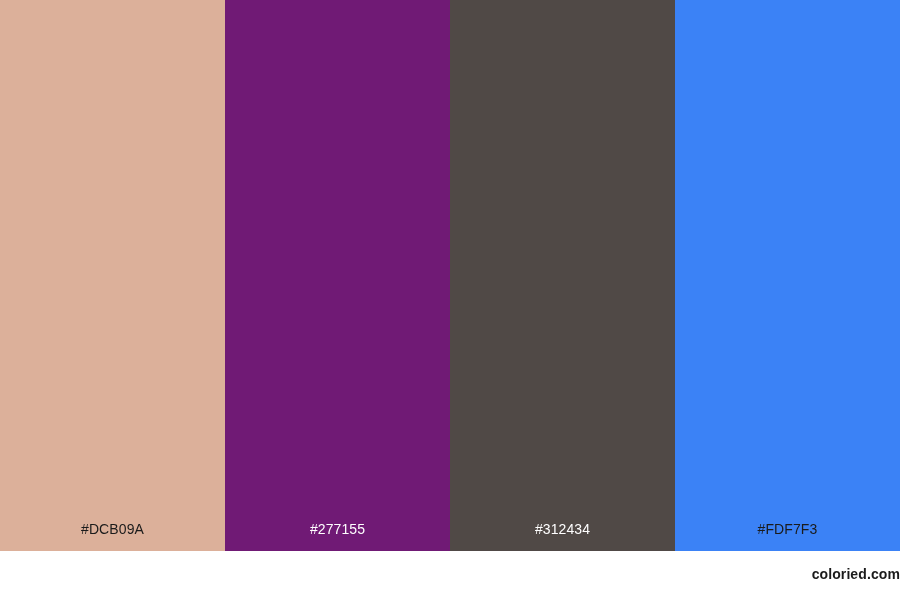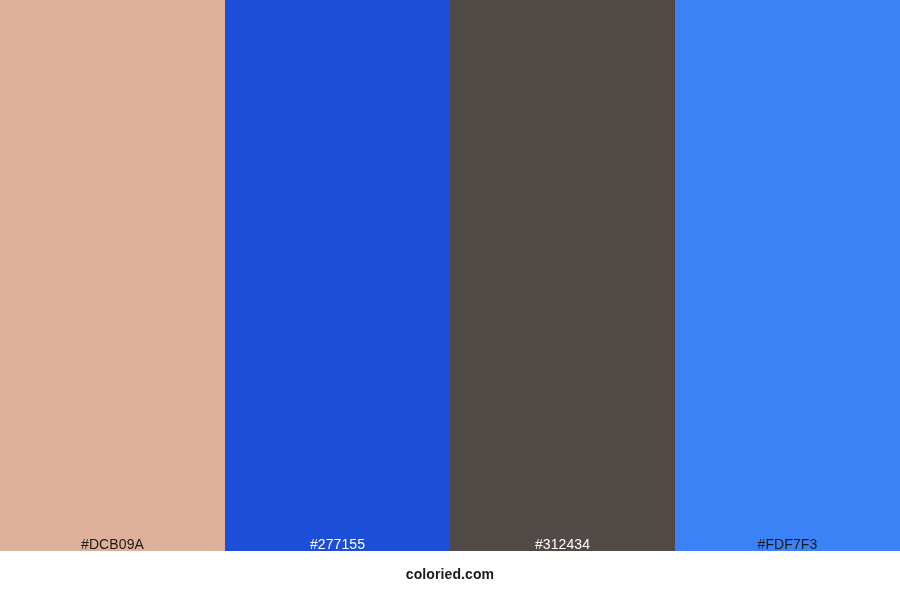--- a/index.html
+++ b/index.html
@@ -44,37 +44,38 @@
 
   .swatch-label {
     display: block;
     width: 100%;
     text-align: center;
     font-family: "Liberation Sans", sans-serif;
     font-size: 14px;
     font-weight: 400;
     letter-spacing: 0.1px;
     line-height: 1;
+    padding-bottom: 15px;
     -webkit-font-smoothing: antialiased;
   }
 
   .label-dark  { color: #1b1b1b; }
   .label-light { color: #ffffff; }
 
   
   #footer {
     position: absolute;
     left: 0;
     top: 551px;
     width: 900px;
     height: 46px;
     background: #ffffff;
     display: flex;
     align-items: center;
-    justify-content: center;
+    justify-content: flex-end;
   }
 
   #site-credit {
     font-family: "Liberation Sans", sans-serif;
     font-size: 14px;
     font-weight: bold;
     color: #1b1b1b;
     letter-spacing: 0.1px;
     line-height: 1;
   }
@@ -84,21 +85,21 @@
 
 <div id="palette-page">
 
   <div id="swatch-strip">
 
     <div class="swatch" style="background-color: rgb(220, 176, 154);">
       <span class="swatch-label label-dark" style="color: rgb(27, 27, 27);">#DCB09A</span>
     </div>
 
 
-    <div class="swatch" style="background-color: #1d4ed8; justify-content: center;">
+    <div class="swatch" style="background-color: #701a75; justify-content: center;">
       <span class="swatch-label label-light" style="color: rgb(255, 255, 255);">#277155</span>
     </div>
 
     <div class="swatch" style="background-color: rgb(80, 73, 70);">
       <span class="swatch-label label-light" style="color: rgb(255, 255, 255);">#312434</span>
     </div>
 
     <div class="swatch" style="background-color: #3b82f6;">
       <span class="swatch-label label-dark" style="color: rgb(27, 27, 27);">#FDF7F3</span>
     </div>

